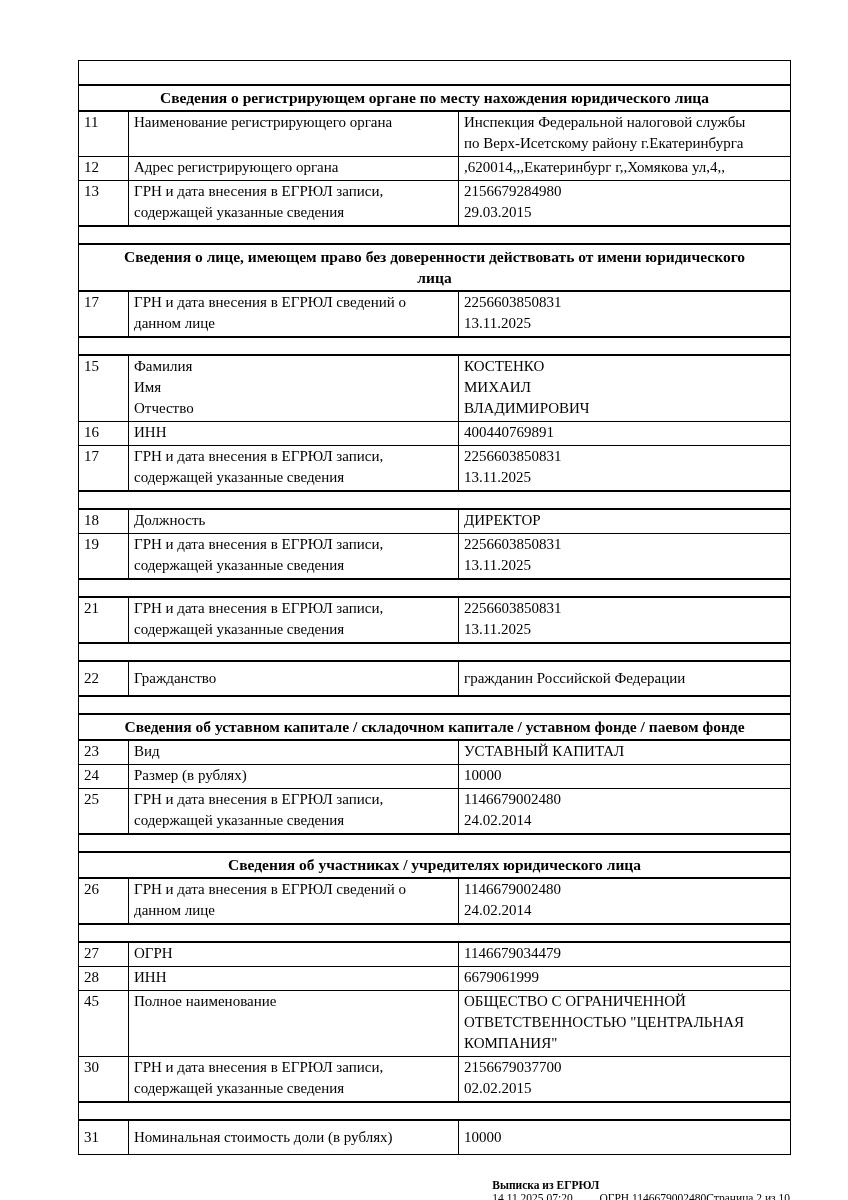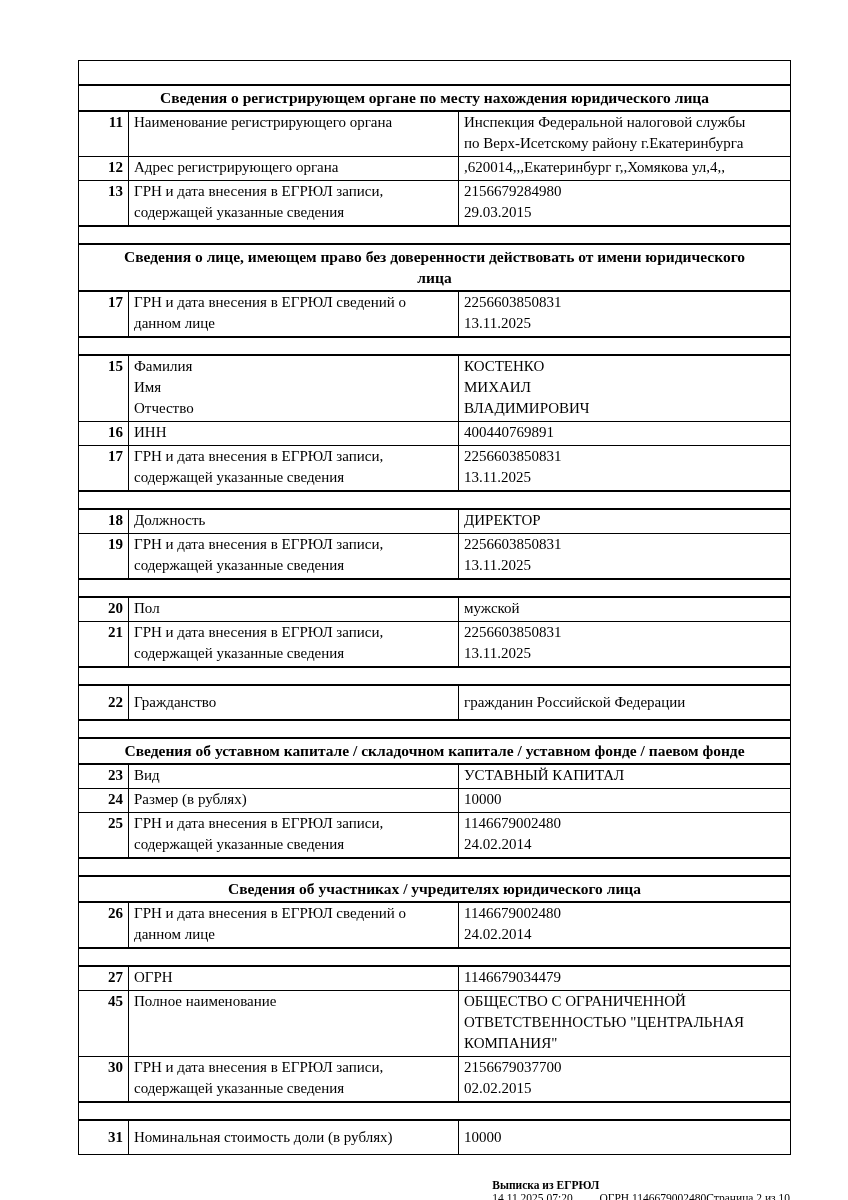--- a/index.html
+++ b/index.html
@@ -31,23 +31,22 @@
   table.doc-table td {
     border: 1px solid #000;
     vertical-align: top;
     font-size: 15px;
     line-height: 21px;
     padding: 0 5px 2px 5px;
     white-space: pre-line;
     overflow: hidden;
   }
   td.num {
-    text-align: right;
+    text-align: left;
     padding: 0 2px 2px 2px;
-    font-weight: bold;
   }
   tr.section td {
     font-weight: bold;
     text-align: center;
     font-size: 15.5px;
     padding-top: 1px;
     border-top-width: 2px;
     border-bottom-width: 2px;
   }
   tr.blank td {
@@ -167,25 +166,20 @@
           <td class="num">19</td>
           <td class="label">ГРН и дата внесения в ЕГРЮЛ записи,
 содержащей указанные сведения</td>
           <td class="value">2256603850831
 13.11.2025</td>
         </tr>
         <tr class="spacer">
           <td colspan="3"></td>
         </tr>
         <tr class="data">
-          <td class="num">20</td>
-          <td class="label">Пол</td>
-          <td class="value">мужской</td>
-        </tr>
-        <tr class="data">
           <td class="num">21</td>
           <td class="label">ГРН и дата внесения в ЕГРЮЛ записи,
 содержащей указанные сведения</td>
           <td class="value">2256603850831
 13.11.2025</td>
         </tr>
         <tr class="spacer">
           <td colspan="3"></td>
         </tr>
         <tr class="data tall">
@@ -229,20 +223,25 @@
           <td class="value">1146679002480
 24.02.2014</td>
         </tr>
         <tr class="spacer">
           <td colspan="3"></td>
         </tr>
         <tr class="data">
           <td class="num">27</td>
           <td class="label">ОГРН</td>
           <td class="value">1146679034479</td>
+        </tr>
+        <tr class="data">
+          <td class="num">28</td>
+          <td class="label">ИНН</td>
+          <td class="value">6679061999</td>
         </tr>
         <tr class="data">
           <td class="num">45</td>
           <td class="label">Полное наименование</td>
           <td class="value">ОБЩЕСТВО С ОГРАНИЧЕННОЙ
 ОТВЕТСТВЕННОСТЬЮ "ЦЕНТРАЛЬНАЯ
 КОМПАНИЯ"</td>
         </tr>
         <tr class="data">
           <td class="num">30</td>

